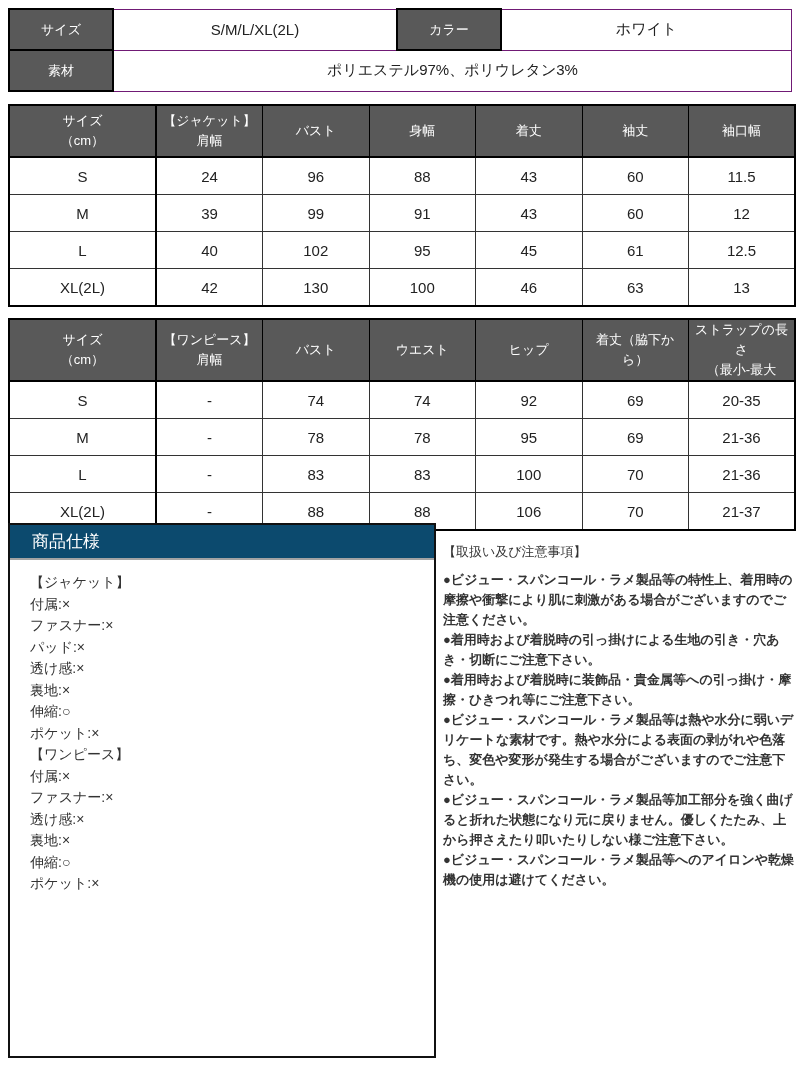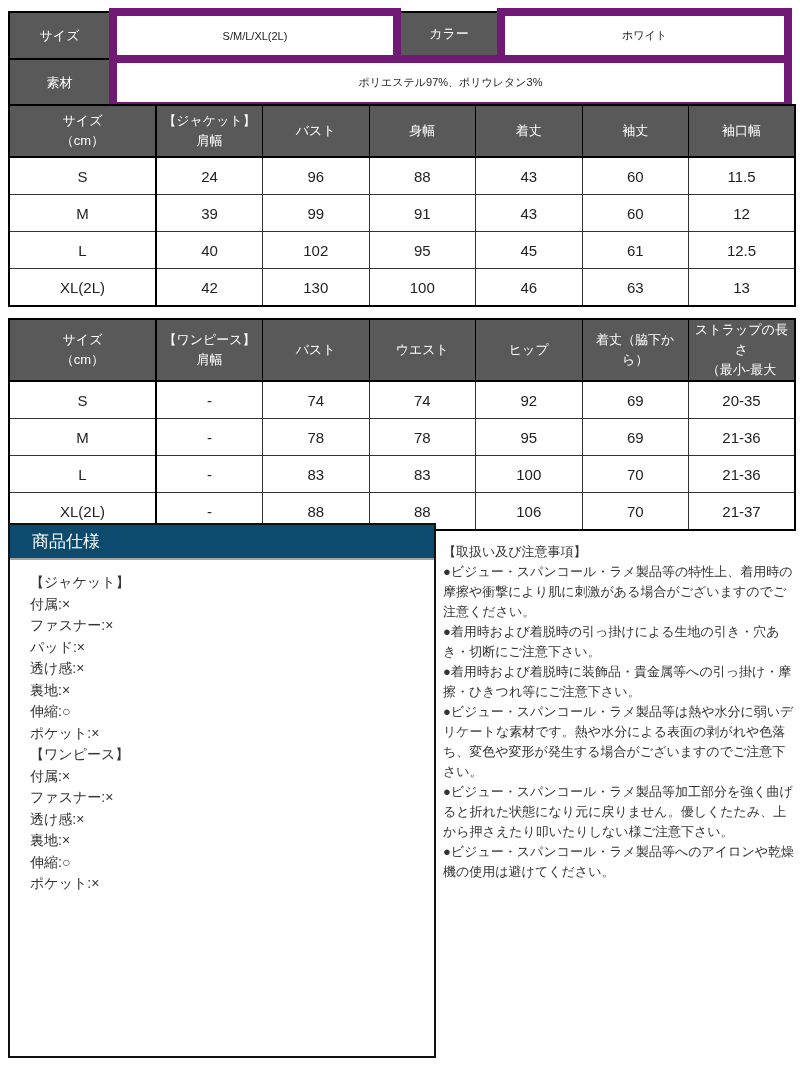--- a/index.html
+++ b/index.html
@@ -12,22 +12,22 @@
   
   .info-table {
     position:absolute; top:8px; left:8px; width:784px;
     border-collapse:collapse; table-layout:fixed; background:#fff;
   }
   .info-table th {
     background:#595959; color:#fff; font-weight:normal; font-size:13px;
     border:2px solid #000; height:37px; text-align:center; vertical-align:middle;
   }
   .info-table td {
-    border:8px solid #701a75; height:37px; text-align:center; vertical-align:middle;
-    font-size:11px; color:#222;
+    border:1px solid #701a75; height:37px; text-align:center; vertical-align:middle;
+    font-size:15px; color:#222;
   }
 
   
   .size-table {
     position:absolute; left:8px; width:786px;
     border-collapse:collapse; table-layout:fixed; background:#fff;
     border:2px solid #000;
   }
   .size-table.jacket { top:104px; }
   .size-table.dress  { top:318px; }
@@ -56,22 +56,22 @@
     border-bottom:2px solid #a3a3a3;
   }
   .spec-body { padding:12px 20px 0 20px; font-size:14px; color:#333; }
   .spec-body div { min-height:21.5px; line-height:21.5px; white-space:pre; }
 
   
   .notes {
     position:absolute; left:443px; top:542px; width:352px;
     font-size:13px; line-height:20px; color:#333;
   }
-  .notes-title { margin-bottom:0; }
-  .notes-list div { margin:0; }
+  .notes-title { margin-bottom:8px; }
+  .notes-list div { margin:0;font-weight:bold; }
 </style>
 </head>
 <body>
 
 <table class="info-table">
   <colgroup>
       <col style="width:104px">
       <col style="width:284px">
       <col style="width:104px">
       <col>

